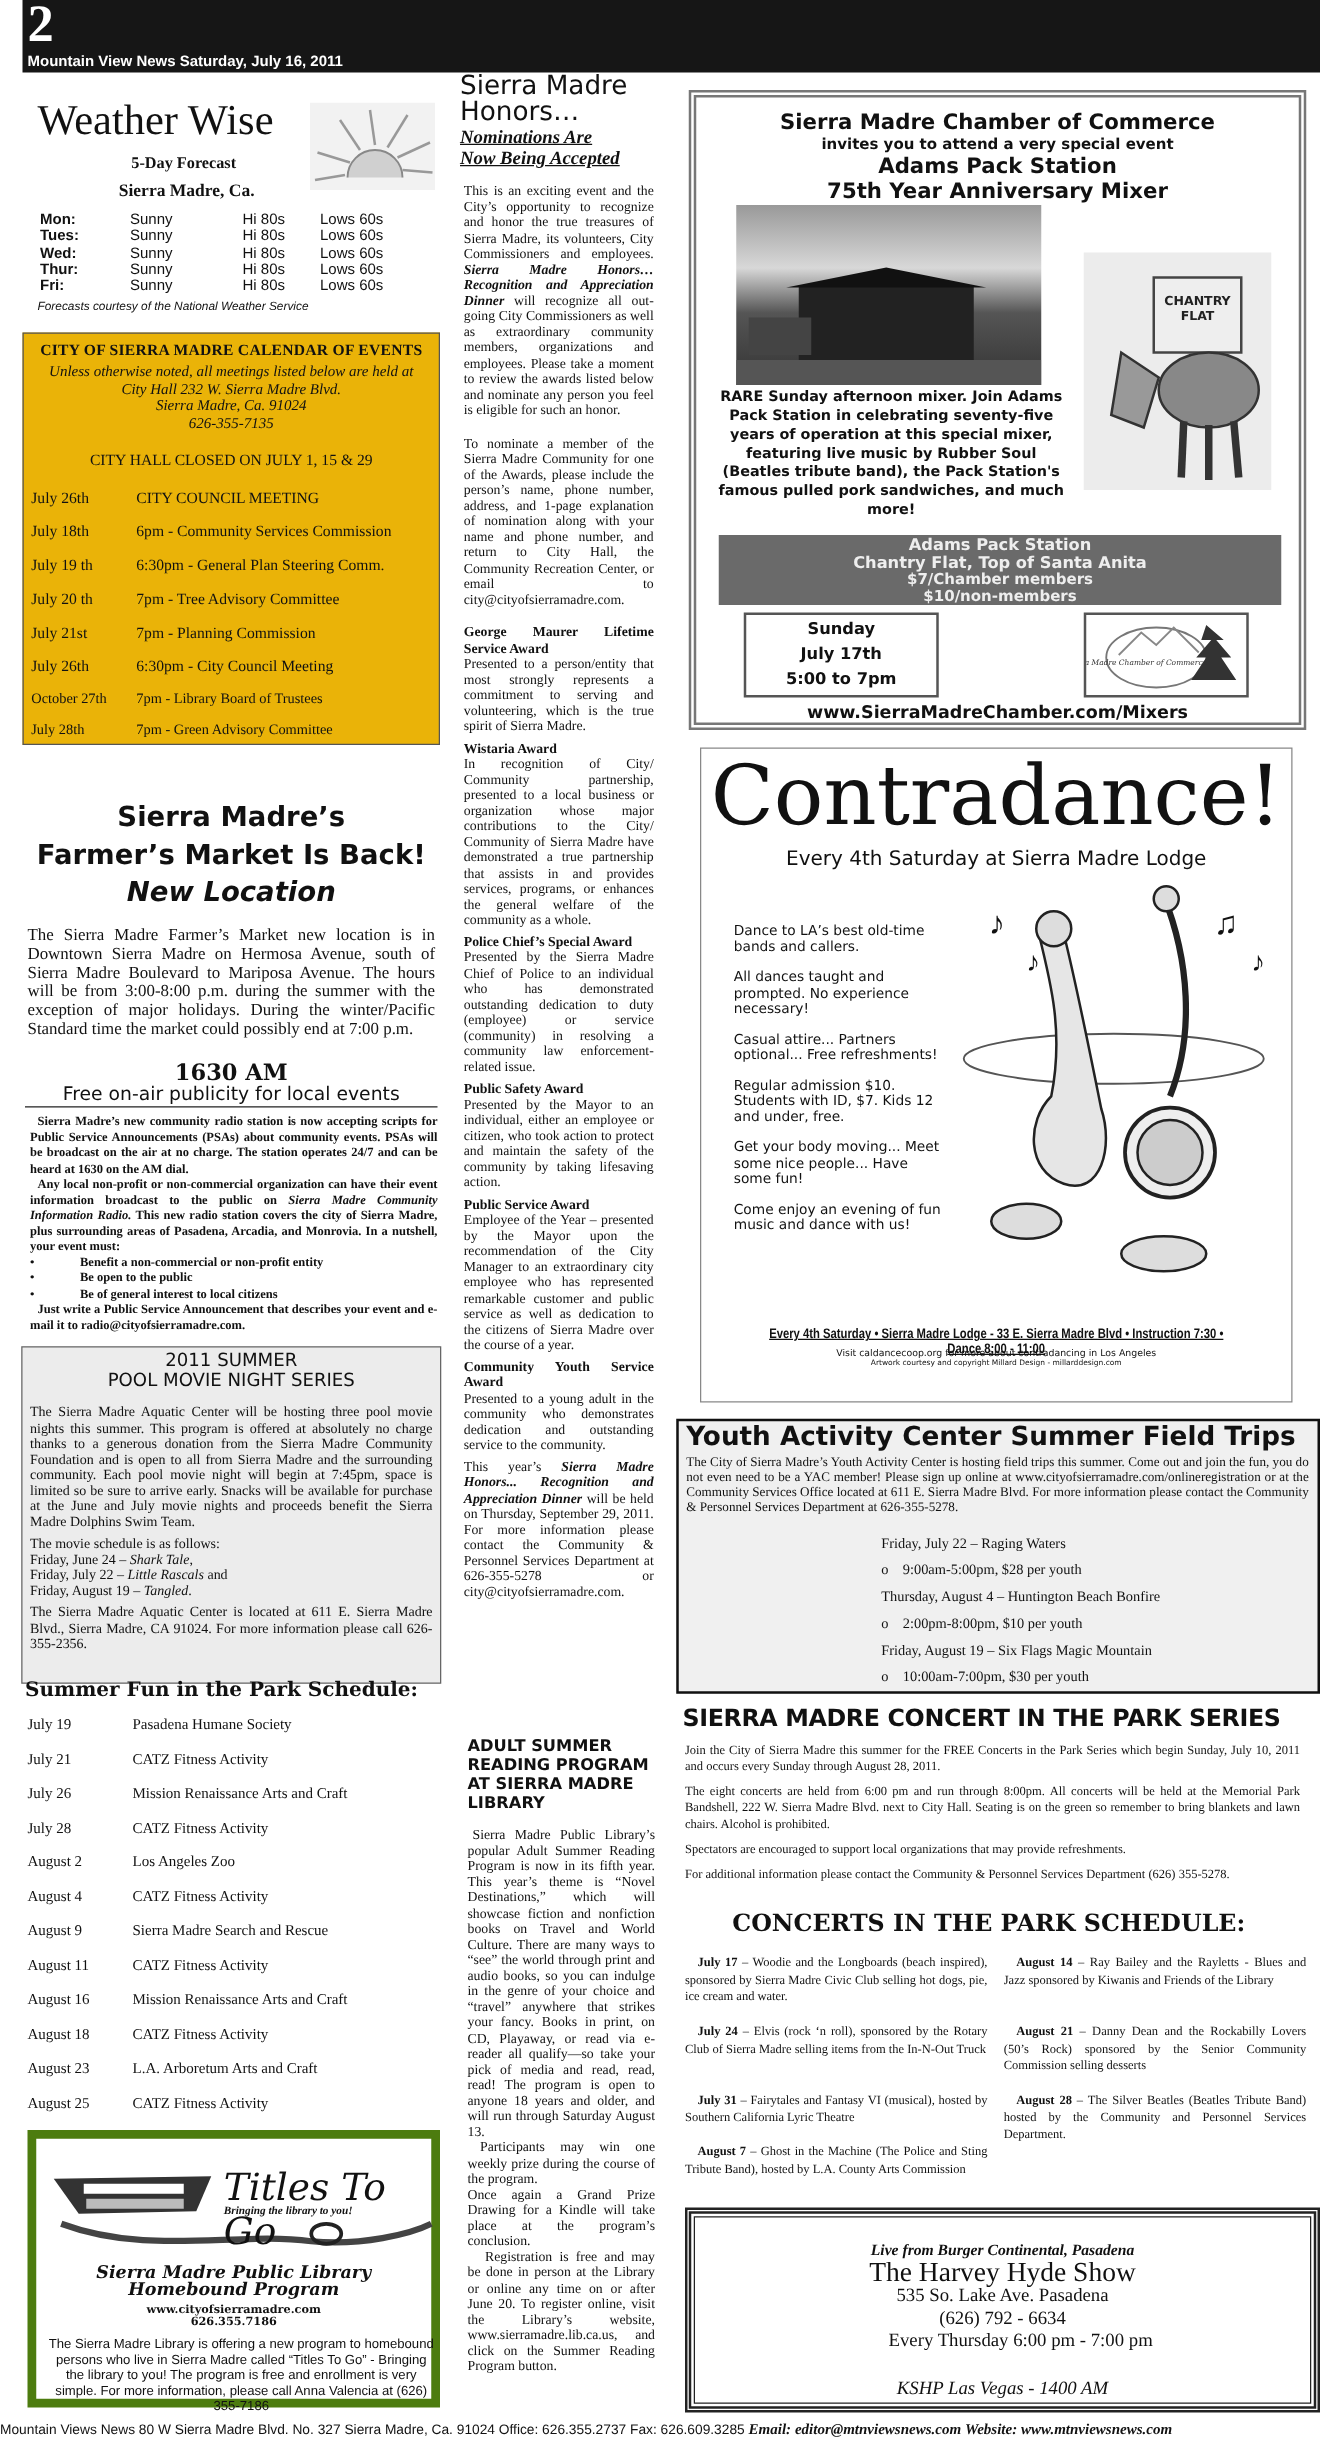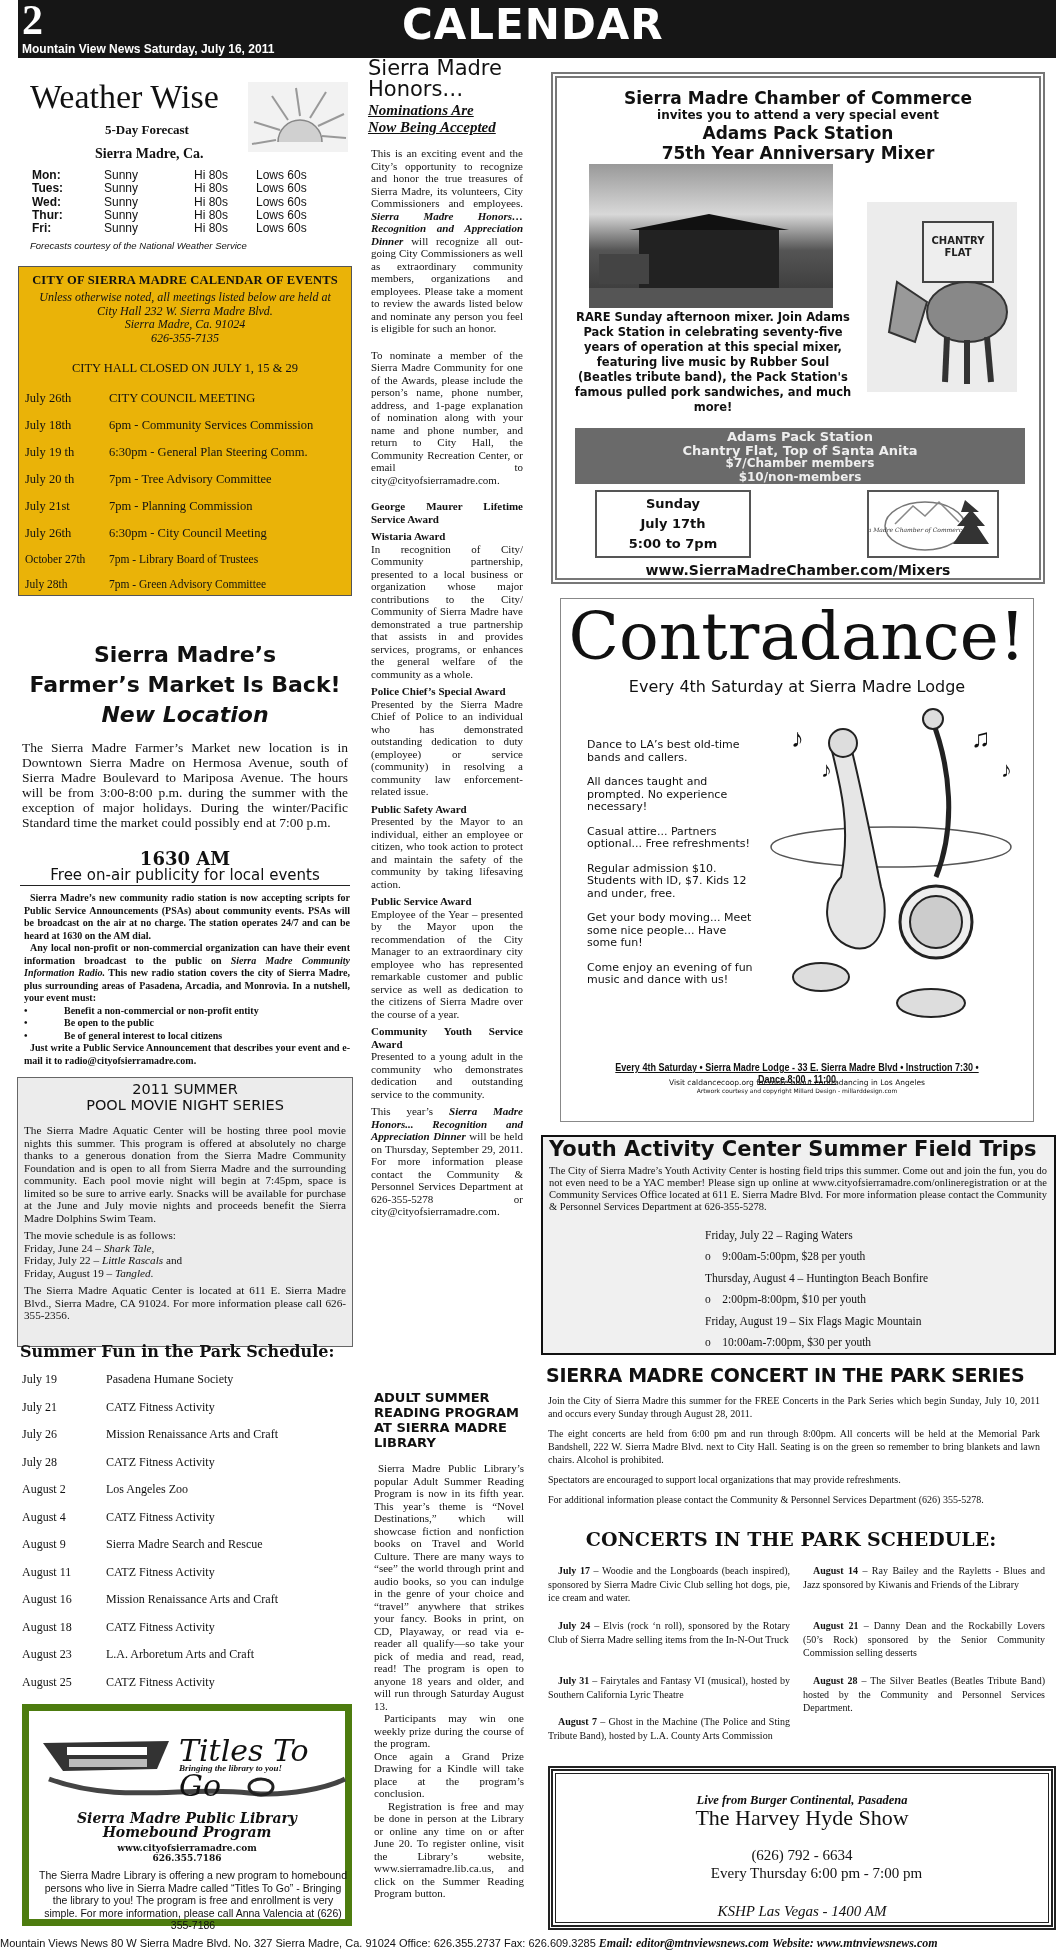--- a/index.html
+++ b/index.html
@@ -119,21 +119,20 @@
 
   
   #footer { left: 0; top: 1936px; width: 1056px; font-size: 11px; font-family: "Liberation Sans", sans-serif; white-space: nowrap; }
   #footer .em { font-family: "Liberation Serif", serif; font-style: italic; font-weight: bold; font-size: 12px; }
 </style>
 </head>
 <body>
 
 <div id="masthead" class="abs">
   <span id="page-num" class="abs">2</span>
-  <span id="section-title" class="abs">CALENDAR</span>
   <span id="pub-line" class="abs">Mountain View News  Saturday, July 16, 2011</span>
 </div>
 
 <div id="weather" class="abs">
   <div id="weather-title" class="abs">Weather Wise</div>
   <svg id="weather-sun" class="abs" viewBox="0 0 100 70">
     <rect width="100" height="70" fill="#f2f2f2"></rect>
     <path d="M30 60 A22 22 0 0 1 74 60" fill="#d0d0d0" stroke="#888" stroke-width="1.5"></path>
     <g stroke="#999" stroke-width="2">
       <line x1="52" y1="34" x2="48" y2="6"></line>
@@ -342,21 +341,21 @@
   <div>Sierra Madre</div>
   <div>Honors…</div>
 </div>
 <div id="hon-h2" class="abs">
   <div>Nominations Are</div>
   <div>Now Being Accepted</div>
 </div>
 <div id="hon-body" class="abs">
   <p class="gap"><span>This is an exciting event and the City’s opportunity to recognize and honor the true treasures of Sierra Madre, its volunteers, City Commissioners and employees. </span><b><i>Sierra Madre Honors… Recognition and Appreciation Dinner</i></b><span> will recognize all out-going City Commissioners as well as extraordinary community members, organizations and employees. Please take a moment to review the awards listed below and nominate any person you feel is eligible for such an honor.</span></p>
   <p class="gap"><span>To nominate a member of the Sierra Madre Community for one of the Awards, please include the person’s name, phone number, address, and 1-page explanation of nomination along with your name and phone number, and return to City Hall, the Community Recreation Center, or email to </span><a>city@cityofsierramadre.com</a>.</p>
-  <p><b class="t">George Maurer Lifetime Service Award</b></p>
+  <p><b class="t">George Maurer Lifetime Service Award</b><span>Presented to a person/entity that most strongly represents a commitment to serving and volunteering, which is the true spirit of Sierra Madre.</span></p>
   <p><b class="t">Wistaria Award</b><span>In recognition of City/ Community partnership, presented to a local business or organization whose major contributions to the City/ Community of Sierra Madre have demonstrated a true partnership that assists in and provides services, programs, or enhances the general welfare of the community as a whole.</span></p>
   <p><b class="t">Police Chief’s Special Award</b><span>Presented by the Sierra Madre Chief of Police to an individual who has demonstrated outstanding dedication to duty (employee) or service (community) in resolving a community law enforcement-related issue.</span></p>
   <p><b class="t">Public Safety Award</b><span>Presented by the Mayor to an individual, either an employee or citizen, who took action to protect and maintain the safety of the community by taking lifesaving action.</span></p>
   <p><b class="t">Public Service Award</b><span>Employee of the Year – presented by the Mayor upon the recommendation of the City Manager to an extraordinary city employee who has represented remarkable customer and public service as well as dedication to the citizens of Sierra Madre over the course of a year.</span></p>
   <p><b class="t">Community Youth Service Award</b><span>Presented to a young adult in the community who demonstrates dedication and outstanding service to the community.</span></p>
   <p><span>This year’s </span><b><i>Sierra Madre Honors... Recognition and Appreciation Dinner</i></b><span> will be held on Thursday, September 29, 2011.  For more information please contact the Community &amp; Personnel Services Department at 626-355-5278 or </span><a>city@cityofsierramadre.com</a>.</p>
 </div>
 
 <div id="lib-h" class="abs">ADULT SUMMER READING PROGRAM AT SIERRA MADRE LIBRARY</div>
 <div id="lib-body" class="abs">
@@ -472,20 +471,21 @@
 <div class="cc" style="left:548px; top:1619px"><b>July 24</b><span> – Elvis (rock ‘n roll), sponsored by the Rotary Club of Sierra Madre selling items from the In-N-Out Truck</span></div>
 <div class="cc" style="left:548px; top:1674px"><b>July 31</b><span> – Fairytales and Fantasy VI (musical), hosted by Southern California Lyric Theatre</span></div>
 <div class="cc" style="left:548px; top:1715px"><b>August 7</b><span> – Ghost in the Machine (The Police and Sting Tribute Band), hosted by L.A. County Arts Commission</span></div>
 <div class="cc" style="left:803px; top:1564px"><b>August 14</b><span> – Ray Bailey and the Rayletts  - Blues and Jazz sponsored by Kiwanis and Friends of the Library</span></div>
 <div class="cc" style="left:803px; top:1619px"><b>August 21</b><span> – Danny Dean and the Rockabilly Lovers (50’s Rock) sponsored by the Senior Community Commission selling desserts</span></div>
 <div class="cc" style="left:803px; top:1674px"><b>August 28</b><span> – The Silver Beatles (Beatles Tribute Band) hosted by the Community and Personnel Services Department.</span></div>
 
 <div id="hh-box" class="abs">
   <div id="hh-1" class="abs">Live from Burger Continental, Pasadena</div>
   <div id="hh-2" class="abs">The Harvey Hyde Show</div>
+  <div id="hh-3" class="abs">535 So. Lake Ave. Pasadena</div>
   <div id="hh-4" class="abs">(626) 792 - 6634</div>
   <div id="hh-5" class="abs">Every Thursday  6:00 pm - 7:00 pm</div>
   <div id="hh-7" class="abs">KSHP Las Vegas - 1400 AM</div>
 </div>
 
 <div id="footer" class="abs">
   <span>Mountain Views News   80 W Sierra Madre Blvd.  No. 327   Sierra Madre, Ca.  91024   Office:  626.355.2737  Fax:  626.609.3285 </span>
   <span class="em">Email:</span>
   <span class="em">editor@mtnviewsnews.com</span>
   <span class="em">Website:</span>

